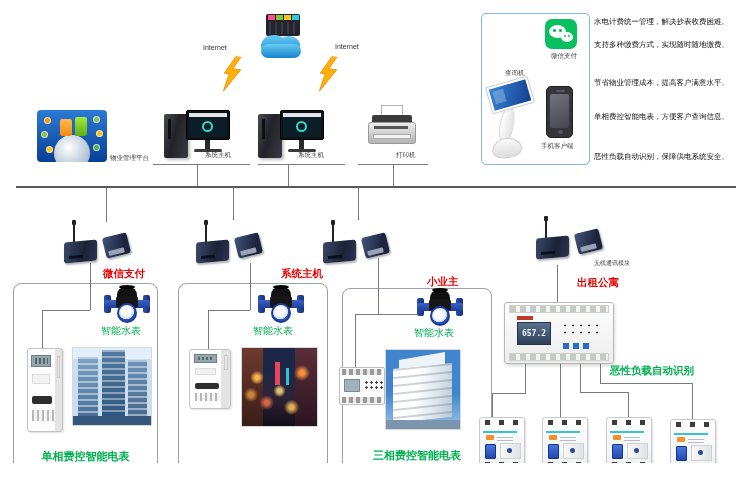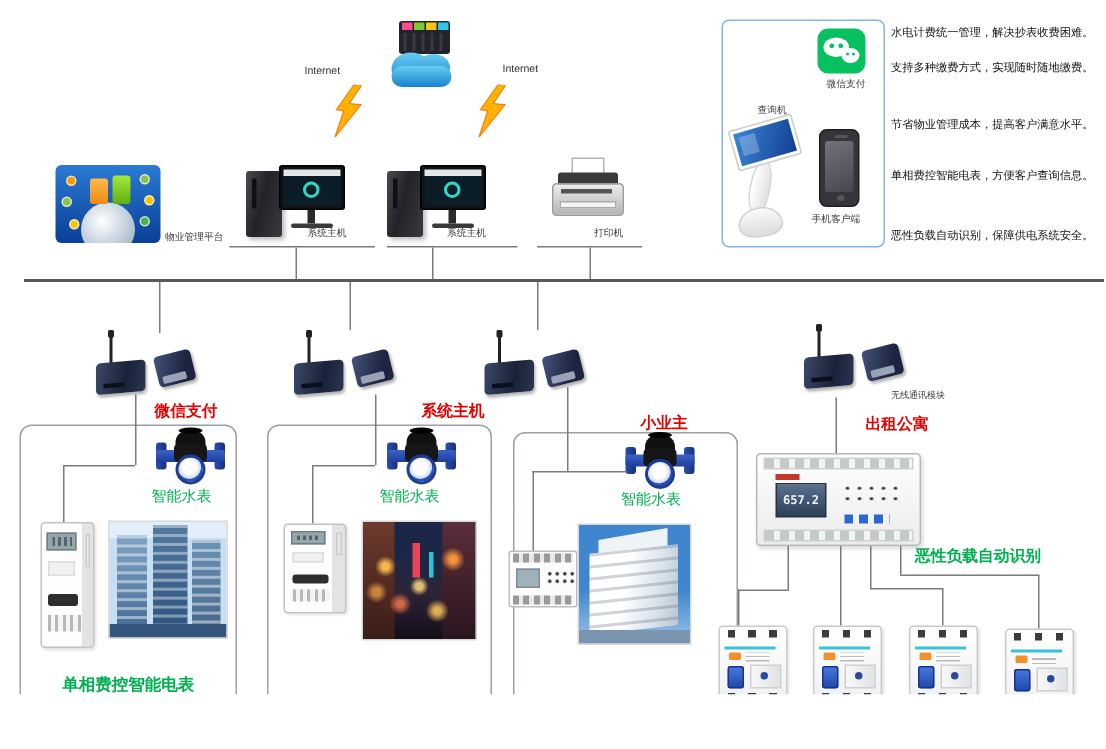--- a/index.html
+++ b/index.html
@@ -382,20 +382,21 @@
     <div class="sign2"></div>
     <div class="lights"></div>
   </div>
   <div class="bld b3" style="left:385px;top:349px;width:76px;height:81px">
     <div class="top"></div>
     <div class="main"></div>
     <div class="base"></div>
   </div>
 
   <div class="t-green-big" style="left:13px;top:449px;width:145px">单相费控智能电表</div>
+  <div class="t-green-big" style="left:342px;top:448px;width:150px">三相费控智能电表</div>
 
   <div class="mmulti" style="left:504px;top:302px">
     <div class="mm-tt"></div>
     <div class="mm-brand"></div>
     <div class="mm-lcd">657.2</div>
     <div class="mm-dots"></div>
     <div class="mm-blue"></div>
     <div class="mm-tb"></div>
   </div>
   <div class="t-green-big" style="left:610px;top:364px;font-size:10.5px;text-align:left;width:100px">恶性负载自动识别</div>

